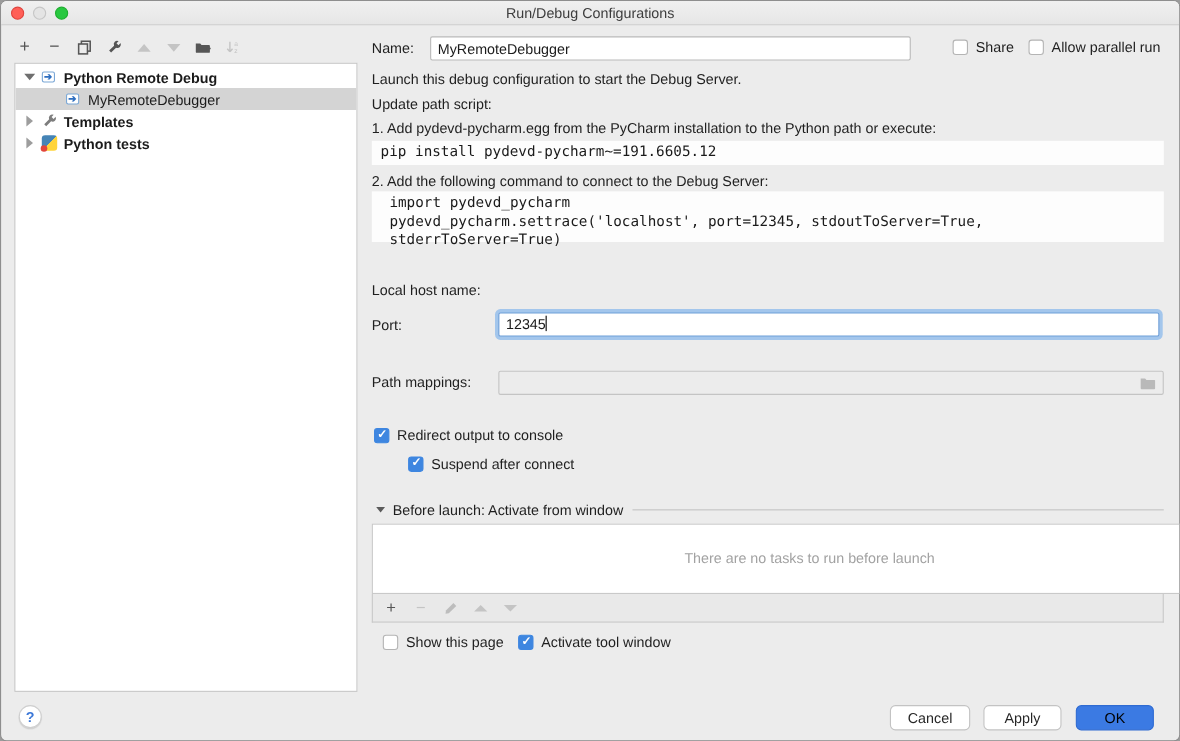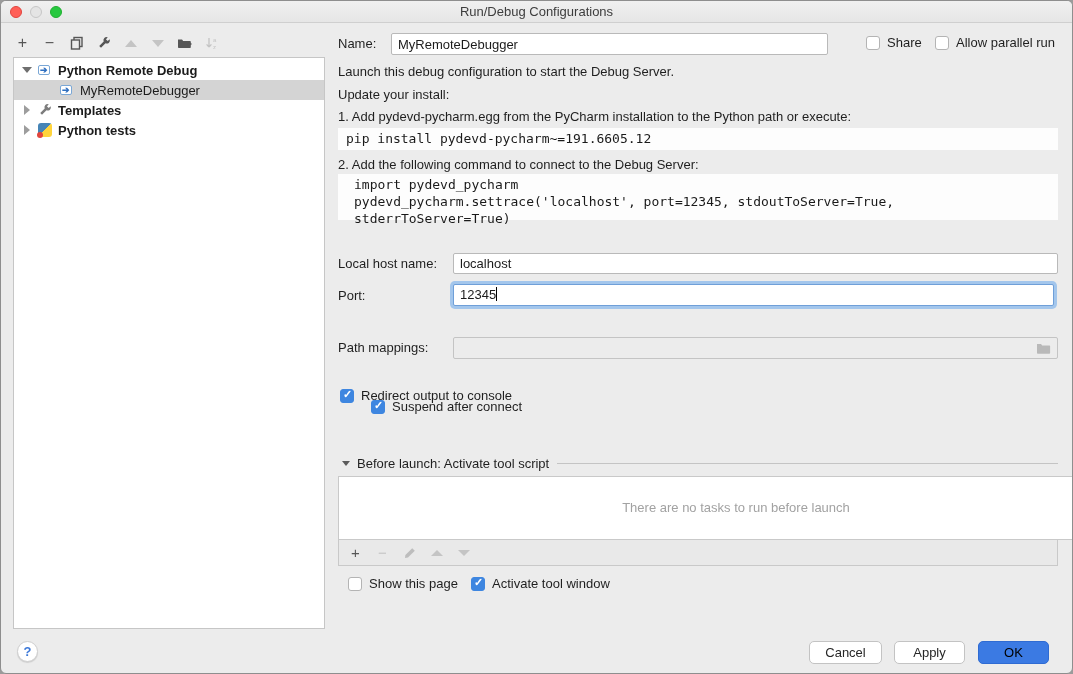--- a/index.html
+++ b/index.html
@@ -164,55 +164,52 @@
       <input class="field" type="text" value="MyRemoteDebugger" style="">
     </div>
     <div class="abs" style="left:528px; top:12px;">
       <span class="cb"></span><span class="cb-label">Share</span>
     </div>
     <div class="abs" style="left:597px; top:12px;">
       <span class="cb"></span><span class="cb-label">Allow parallel run</span>
     </div>
 
     <div class="abs instr" style="left:0; top:41px;">Launch this debug configuration to start the Debug Server.</div>
-    <div class="abs instr" style="left:0; top:64px;">Update your install:</div>
+    <div class="abs instr" style="left:0; top:64px;">Update path script:</div>
     <div class="abs instr" style="left:0; top:86px;">1. Add pydevd-pycharm.egg from the PyCharm installation to the Python path or execute:</div>
     <div class="abs codeblock" style="left:0; top:105px; width:720px; height:22px; line-height:22px; padding:0 8px;">pip install pydevd-pycharm~=191.6605.12</div>
     <div class="abs instr" style="left:0; top:134px;">2. Add the following command to connect to the Debug Server:</div>
     <div class="abs codeblock" style="left:0; top:151px; width:720px; height:46px; line-height:17px; padding:2px 16px;">
       <div>import pydevd_pycharm</div>
       <div>pydevd_pycharm.settrace('localhost', port=12345, stdoutToServer=True, stderrToServer=True)</div>
     </div>
 
     <div class="abs" style="left:0; top:233px;">Local host name:</div>
-    <div class="abs" style="left:115px; top:230px; width:605px;">
-      <input class="field" style="height: 21px;" type="text" value="localhost">
-    </div>
 
     <div class="abs" style="left:0; top:265px;">Port:</div>
     <div class="abs field focused" style="left:115px; top:261px; width:601px;"><span>12345</span><span class="caret"></span></div>
 
     <div class="abs" style="left:0; top:317px;">Path mappings:</div>
     <div class="abs field disabled" style="left:115px; top:314px; width:605px;">
       <span></span>
       <svg class="abs folder-svg" style="right:6px; top:4px;" width="15" height="13" viewBox="0 0 15 13">
           <path d="M1 2h4l1.2 1.5H13.5a.6.6 0 0 1 .6.6V11a.8.8 0 0 1-.8.8H1.8A.8.8 0 0 1 1 11V2z" fill="#b9b9b9"></path>
         </svg>
     </div>
 
     <div class="abs" style="left:2px; top:365px;">
       <span class="cb checked"></span><span class="cb-label">Redirect output to console</span>
     </div>
-    <div class="abs" style="left:2px; top:376px;padding-left:31px;">
+    <div class="abs" style="left:2px; top:391px;padding-left:31px;">
       <span class="cb checked"></span><span class="cb-label">Suspend after connect</span>
     </div>
 
     <div class="abs sect-head" style="left:4px; top:433px; width:716px;">
       <span class="sect-arrow"></span>
-      <span>Before launch: Activate tool script</span>
+      <span>Before launch: Activate from window</span>
       <span class="sect-line"></span>
     </div>
 
     <div class="abs tasks-box" style="left:0; top:453px; width:796px; height:64px;">
       <div class="tasks-empty" style="margin-top:23px;">There are no tasks to run before launch</div>
     </div>
     <div class="abs strip" style="left:0; top:517px; width:720px; height:26px;">
       <span class="tb-icon" style="font-size:15px;">+</span>
       <span class="tb-icon disabled" style="font-size:15px;">−</span>
       <span class="tb-icon disabled">

